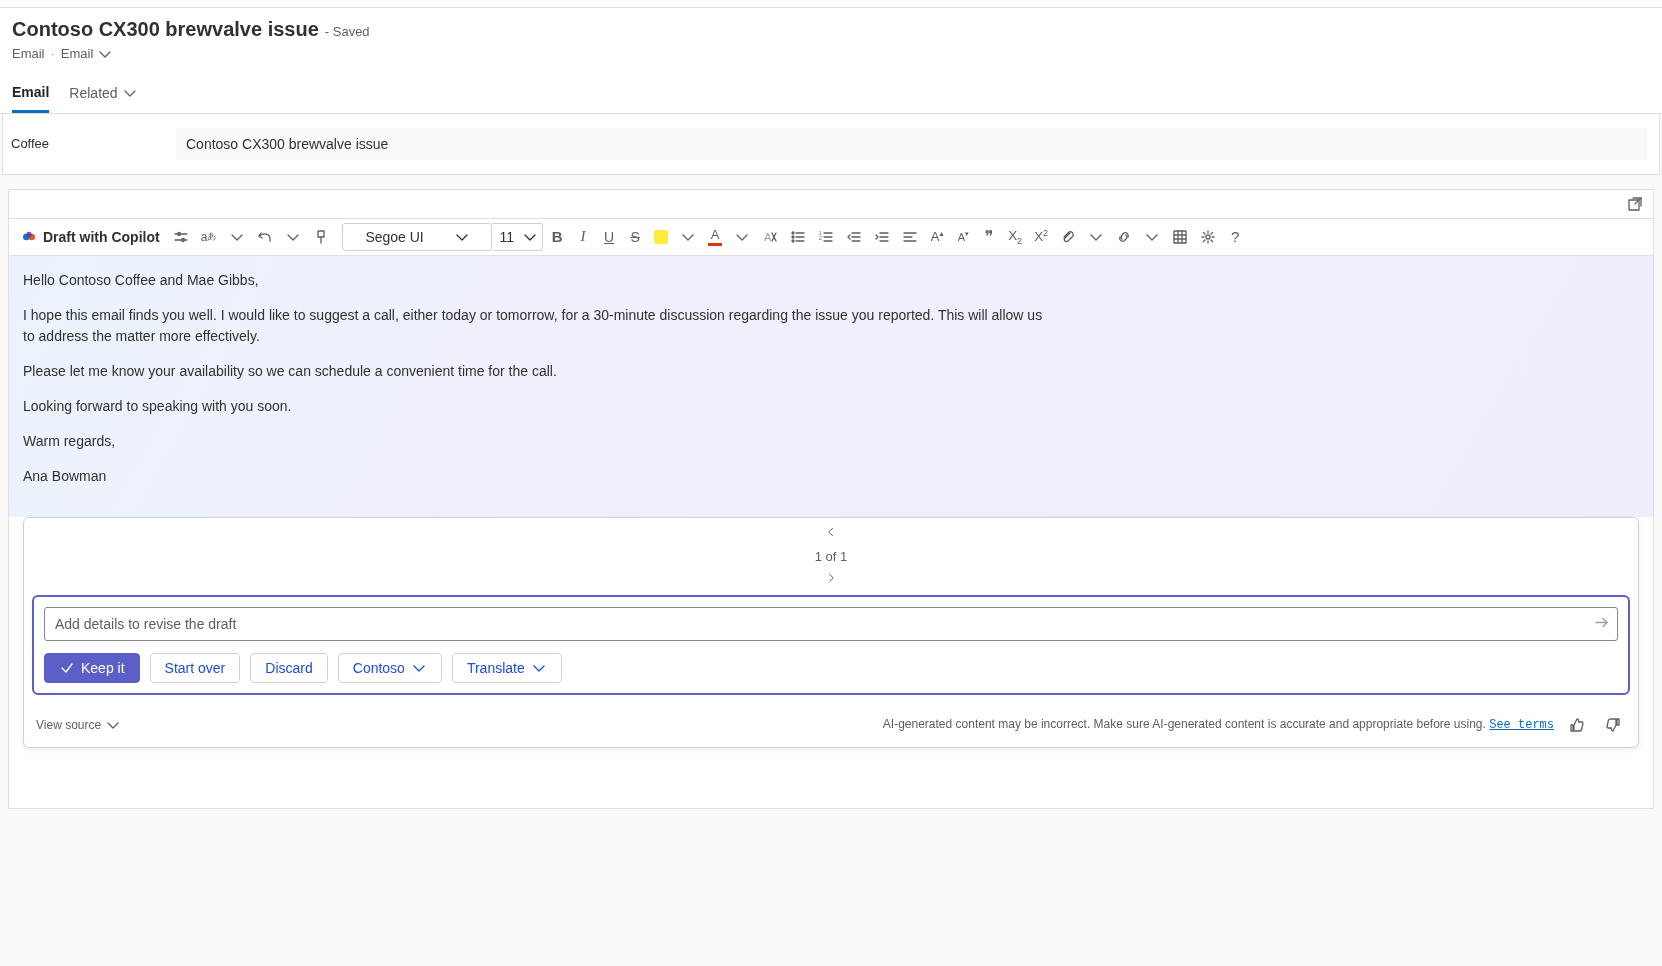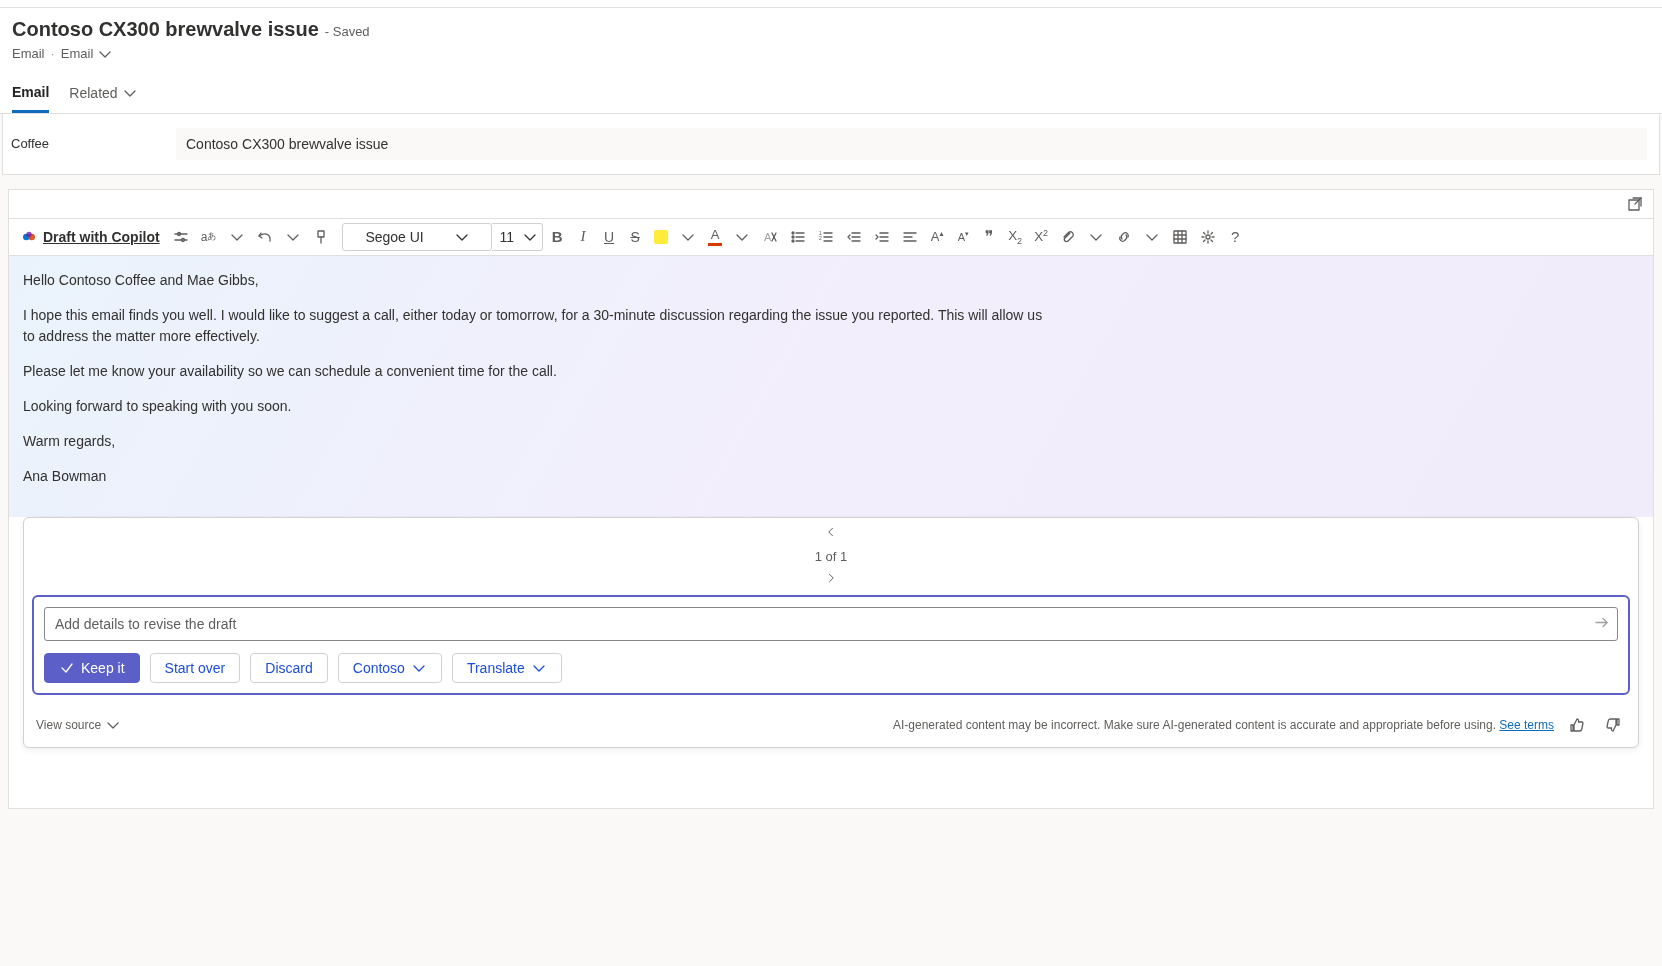--- a/index.html
+++ b/index.html
@@ -61,21 +61,21 @@
 .toolbar {
   display: flex; align-items: center; gap: 2px;
   border-top: 1px solid #e1dfdd;
   border-bottom: 1px solid #e1dfdd;
   padding: 4px 6px;
   margin-top: 28px;
   flex-wrap: nowrap;
   overflow: hidden;
 }
 .tb-btn { background: none; border: none; padding: 4px 5px; cursor: pointer; color: #605e5c; display: inline-flex; align-items: center; justify-content: center; min-width: 24px; height: 28px; border-radius: 3px; }
-.copilot-btn { display: inline-flex; align-items: center; gap: 6px; font-weight: 600; color: #323130; font-size: 14px; padding: 4px 6px; text-decoration: underline; }
+.copilot-btn { display: inline-flex; align-items: center; gap: 6px; font-weight: 600; color: #323130; font-size: 14px; padding: 4px 6px; }
 .copilot-logo { width: 16px; height: 16px; }
 .font-select { border: 1px solid #d1d1d1; border-radius: 3px; height: 28px; display: inline-flex; align-items: center; padding: 0 6px 0 8px; gap: 30px; cursor: pointer; font-size: 14px; min-width: 150px; justify-content: center; margin-left: 6px;}
 .size-select { border: 1px solid #d1d1d1; border-left: none; border-radius: 0 3px 3px 0; height: 28px; display: inline-flex; align-items: center; padding: 0 4px 0 8px; gap: 8px; cursor: pointer; font-size: 14px; margin-left:-2px;}
 
 .body-area {
   background: linear-gradient(120deg, #eaf3fc 0%, #f3eefc 50%, #f0ecfa 100%);
   padding: 14px;
   font-size: 14px;
   line-height: 1.5;
   color: #323130;
@@ -103,21 +103,21 @@
 .revise-input { width: 100%; border: 1px solid #8a8886; border-radius: 3px; padding: 8px 34px 8px 10px; font-size: 14px; color: #323130; }
 .revise-input::placeholder { color: #605e5c; }
 .send-arrow { position: absolute; right: 8px; top: 50%; transform: translateY(-50%); color: #a19f9d; cursor: pointer; }
 .btn-row { display: flex; gap: 10px; margin-top: 12px; }
 .btn { border: 1px solid #d1d1d1; background: #fff; border-radius: 4px; padding: 6px 14px; font-size: 14px; cursor: pointer; color: #1d4ed8; display: inline-flex; align-items: center; gap: 6px; }
 .btn.primary { background: #5b5fc7; border-color: #5b5fc7; color: #fff; }
 
 .footer-row { display: flex; align-items: center; padding: 6px 12px 8px 12px; font-size: 12px; color: #605e5c; gap: 10px; }
 .view-src { display: inline-flex; align-items: center; gap: 4px; cursor: pointer; }
 .spacer { flex: 1; }
-.footer-link { color: #0f6cbd; text-decoration: underline; cursor: pointer; }
+.footer-link { color: #0f6cbd; text-decoration: underline; cursor: pointer; font-family: Liberation Mono, monospace; }
 
 svg.i { width: 16px; height: 16px; stroke: currentColor; fill: none; stroke-width: 1.3; stroke-linecap: round; stroke-linejoin: round; }
 svg.sm { width: 12px; height: 12px; }
 .chev-down { width: 10px; height: 10px; }
 .highlight-sw { display:inline-block; width:14px; height:14px; background: #ffeb3b; border-radius:2px; position:relative; }
 .fontcolor-sw { display:inline-flex; flex-direction:column; align-items:center; }
 .fontcolor-sw .bar { width:14px; height:3px; background:#d83b01; margin-top:1px; }
 </style>
 </head>
 <body>

